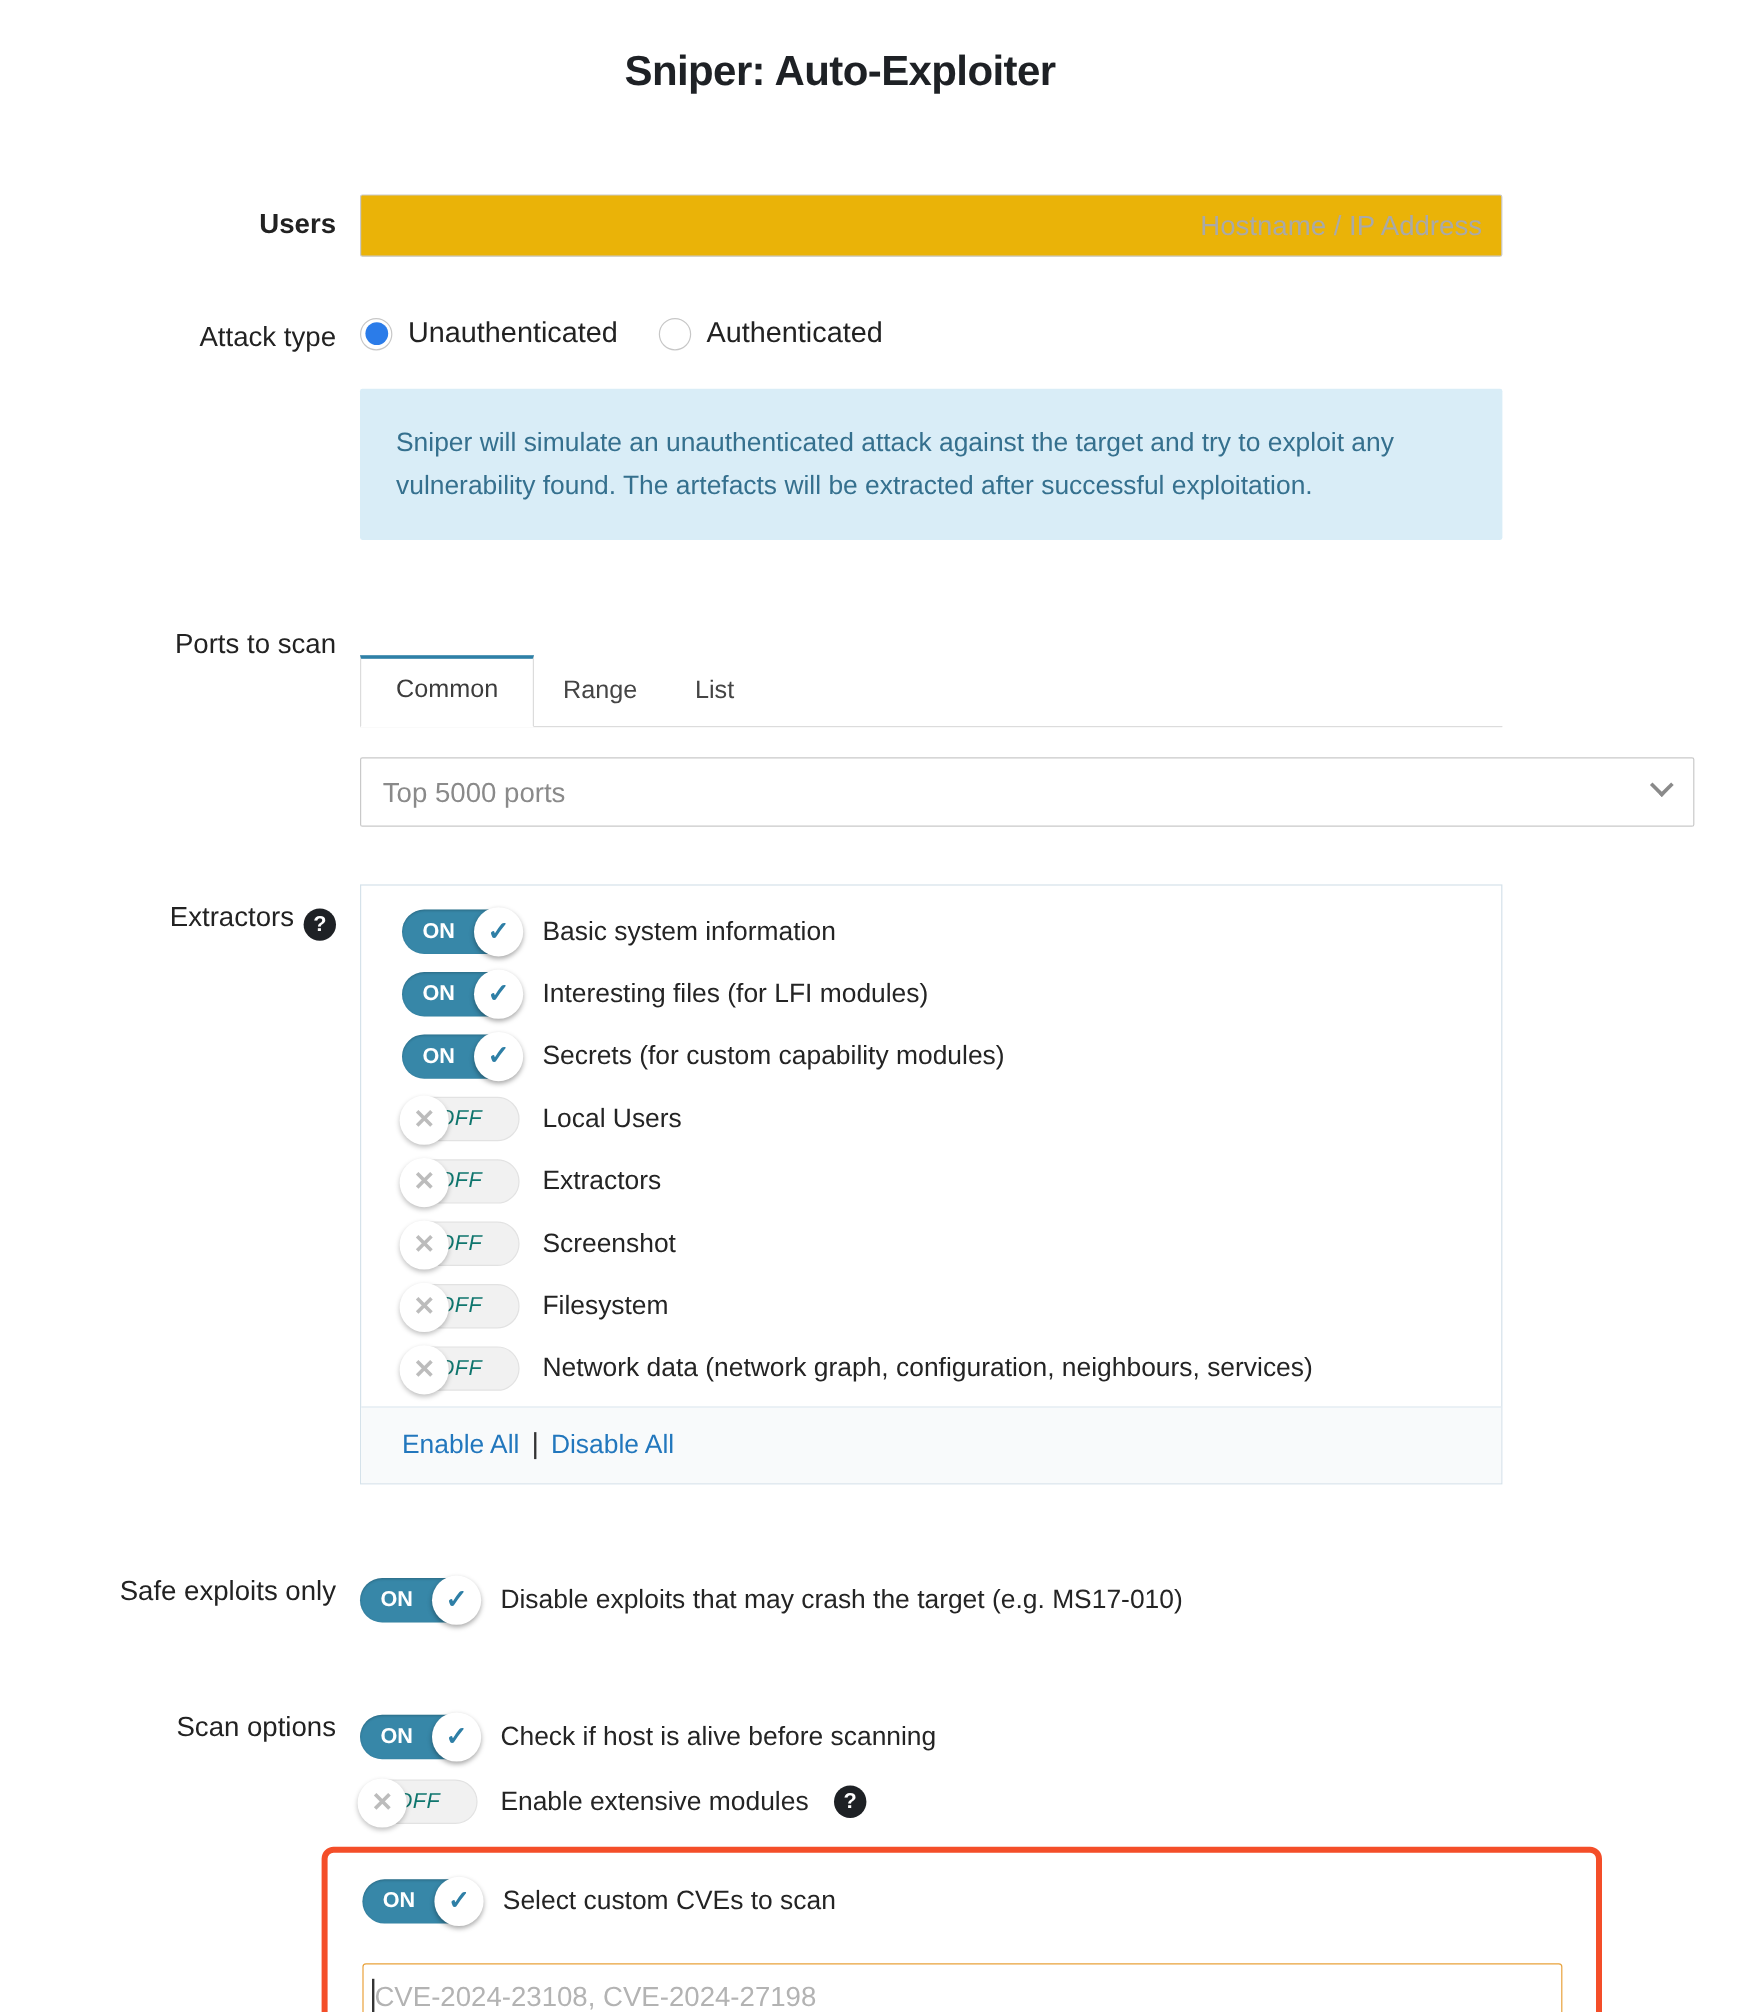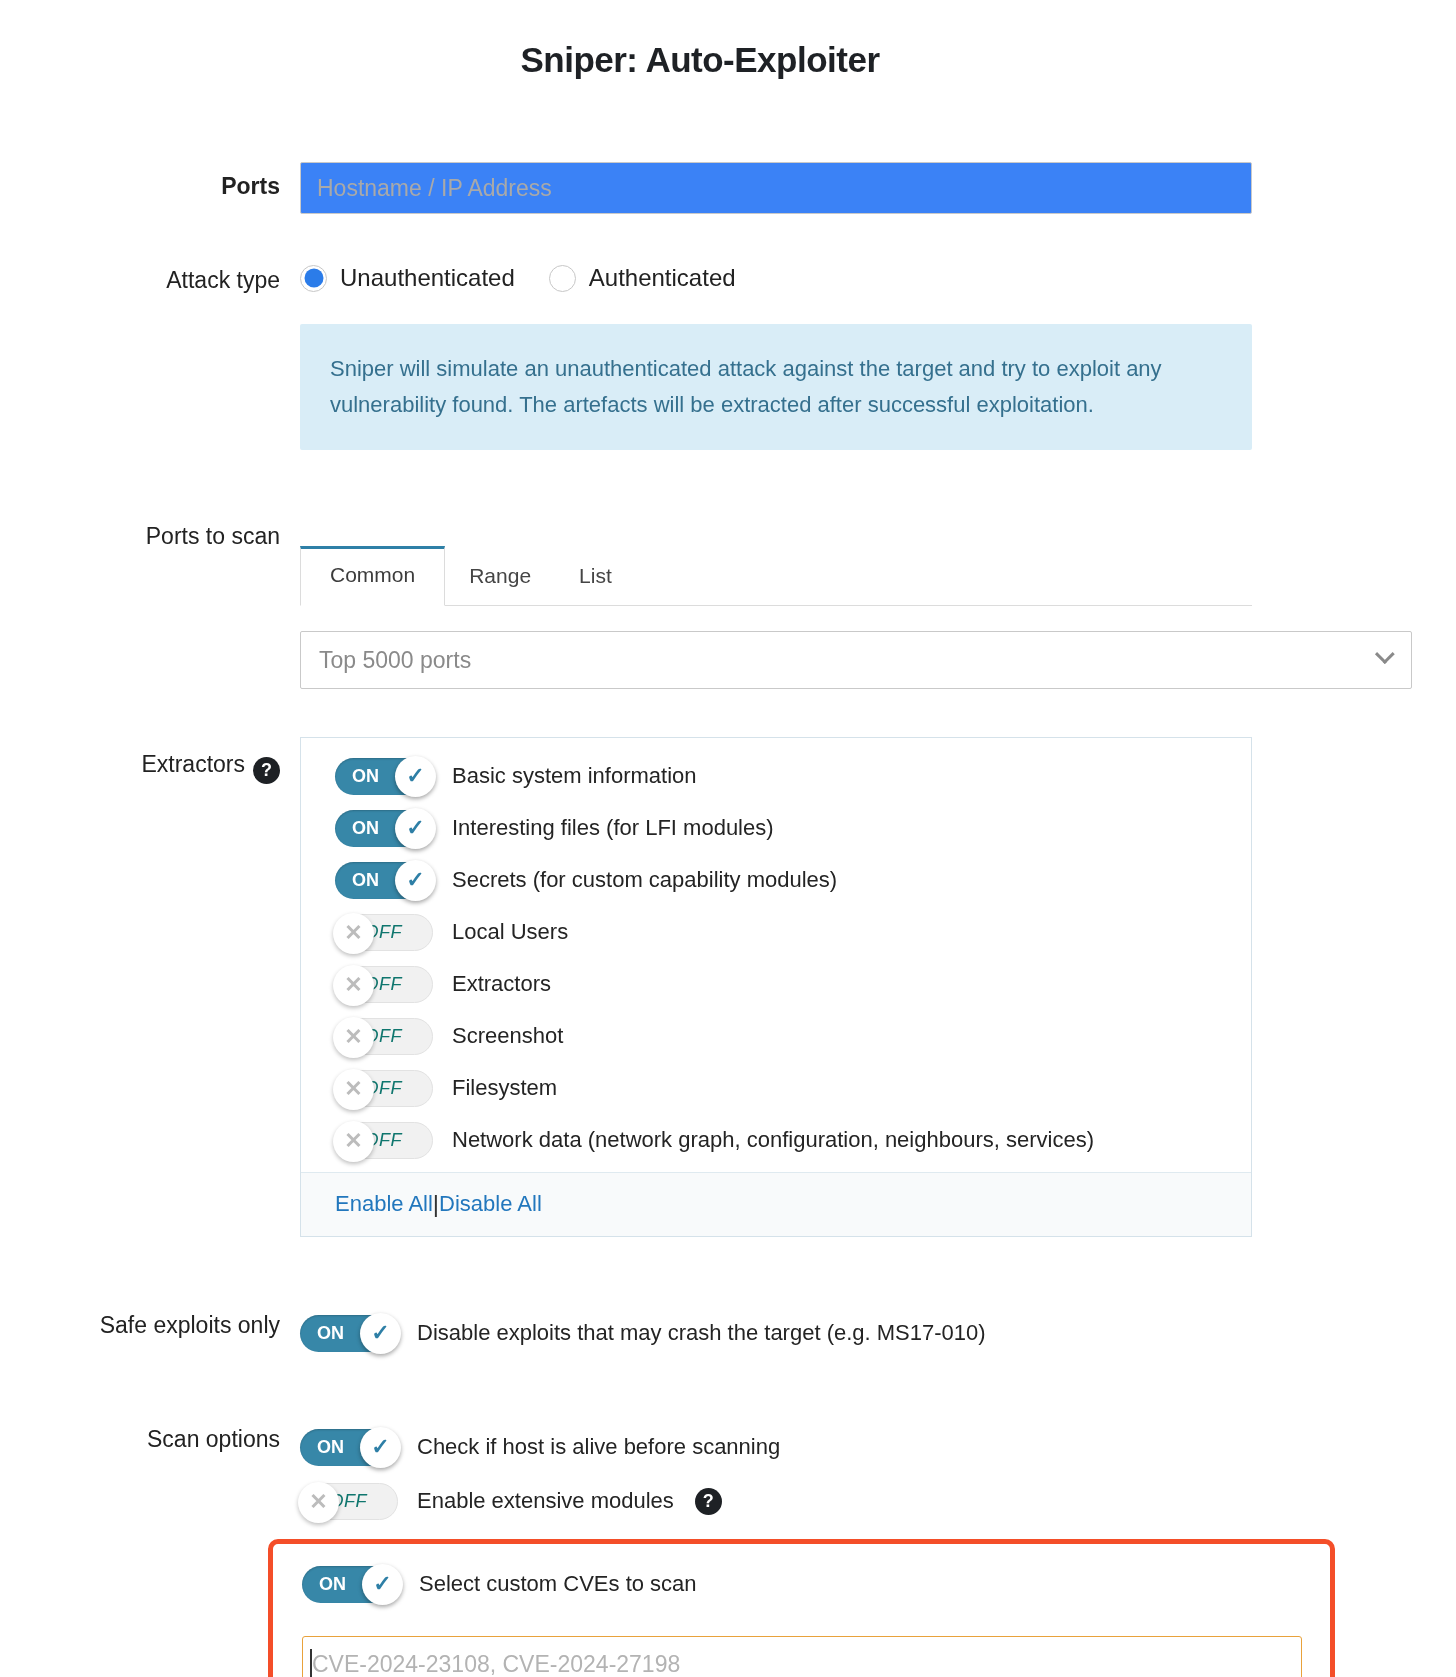--- a/index.html
+++ b/index.html
@@ -20,21 +20,21 @@
     width:300px; flex-shrink:0; text-align:right; padding-right:20px;
     font-size:23px; color:#222; padding-top:11px;
   }
   .row-label.bold { font-weight:700; }
   .row-content { flex:1; }
 
   
   .text-input {
     width:952px; height:52px; border:1px solid #c9c9c9; border-radius:2px;
     font-family:"Liberation Sans", sans-serif;
-    font-size:23px; color:#333; padding:0 16px; outline:none; background:#3b82f6;
+    font-size:23px; color:#333; padding:0 16px; outline:none; background:#eab308;text-align:right;
   }
   .text-input::placeholder { color:#a9a9a9; }
 
   
   .attack-row { margin-top:50px; }
   .attack-row .row-label { padding-top:3px; }
   .radio-group { display:flex; align-items:flex-end; gap:34px; }
   .radio-opt { display:flex; align-items:center; gap:13px; font-size:24px; color:#222; cursor:pointer; }
   .radio {
     width:27px; height:27px; border-radius:50%;
@@ -101,21 +101,21 @@
     display:inline-flex; align-items:center; justify-content:center;
     width:27px; height:27px; border-radius:50%; background:#1e2125; color:#fff;
     font-size:18px; font-weight:700; vertical-align:-4px; margin-left:8px; cursor:pointer;
   }
   .panel { width:952px; border:1px solid #d5e2ea; background:#fff; }
   .ext-rows { padding:12px 0 6px 0; }
   .ext-row { display:flex; align-items:center; gap:19px; padding:7px 0 7px 34px; height:52px; }
   .item-label { font-size:22px; color:#242424; }
   .panel-footer {
     border-top:1px solid #dfeaf0; background:#f8fafb;
-    padding:17px 0 18px 34px; display:flex; align-items:center; 
+    padding:17px 0 18px 34px; display:flex; align-items:center; gap:10px;
     font-size:22px;
   }
   .link { color:#2277bd; cursor:pointer; }
   .sep { color:#333; font-size:24px; }
 
   
   .safe-row { margin-top:70px; }
   .safe-row .row-label, .scan-row .row-label { padding-top:5px;padding-left:24px; }
   .opt-row { display:flex; align-items:center; gap:19px; min-height:52px; }
   .opt-text { font-size:22px; color:#242424; }
@@ -138,21 +138,21 @@
 </style>
 </head>
 <body>
 
 <div class="page">
   <h1 class="page-title">Sniper: Auto-Exploiter</h1>
 
   <div class="form">
 
     <div class="row" style="margin-top:82px">
-      <div class="row-label bold">Ports</div>
+      <div class="row-label bold">Users</div>
       <div class="row-content">
         <input class="text-input" type="text" placeholder="Hostname / IP Address" style="">
       </div>
     </div>
 
     <div class="row attack-row">
       <div class="row-label">Attack type</div>
       <div class="row-content">
         <div class="radio-group">
           <span class="radio-opt">

